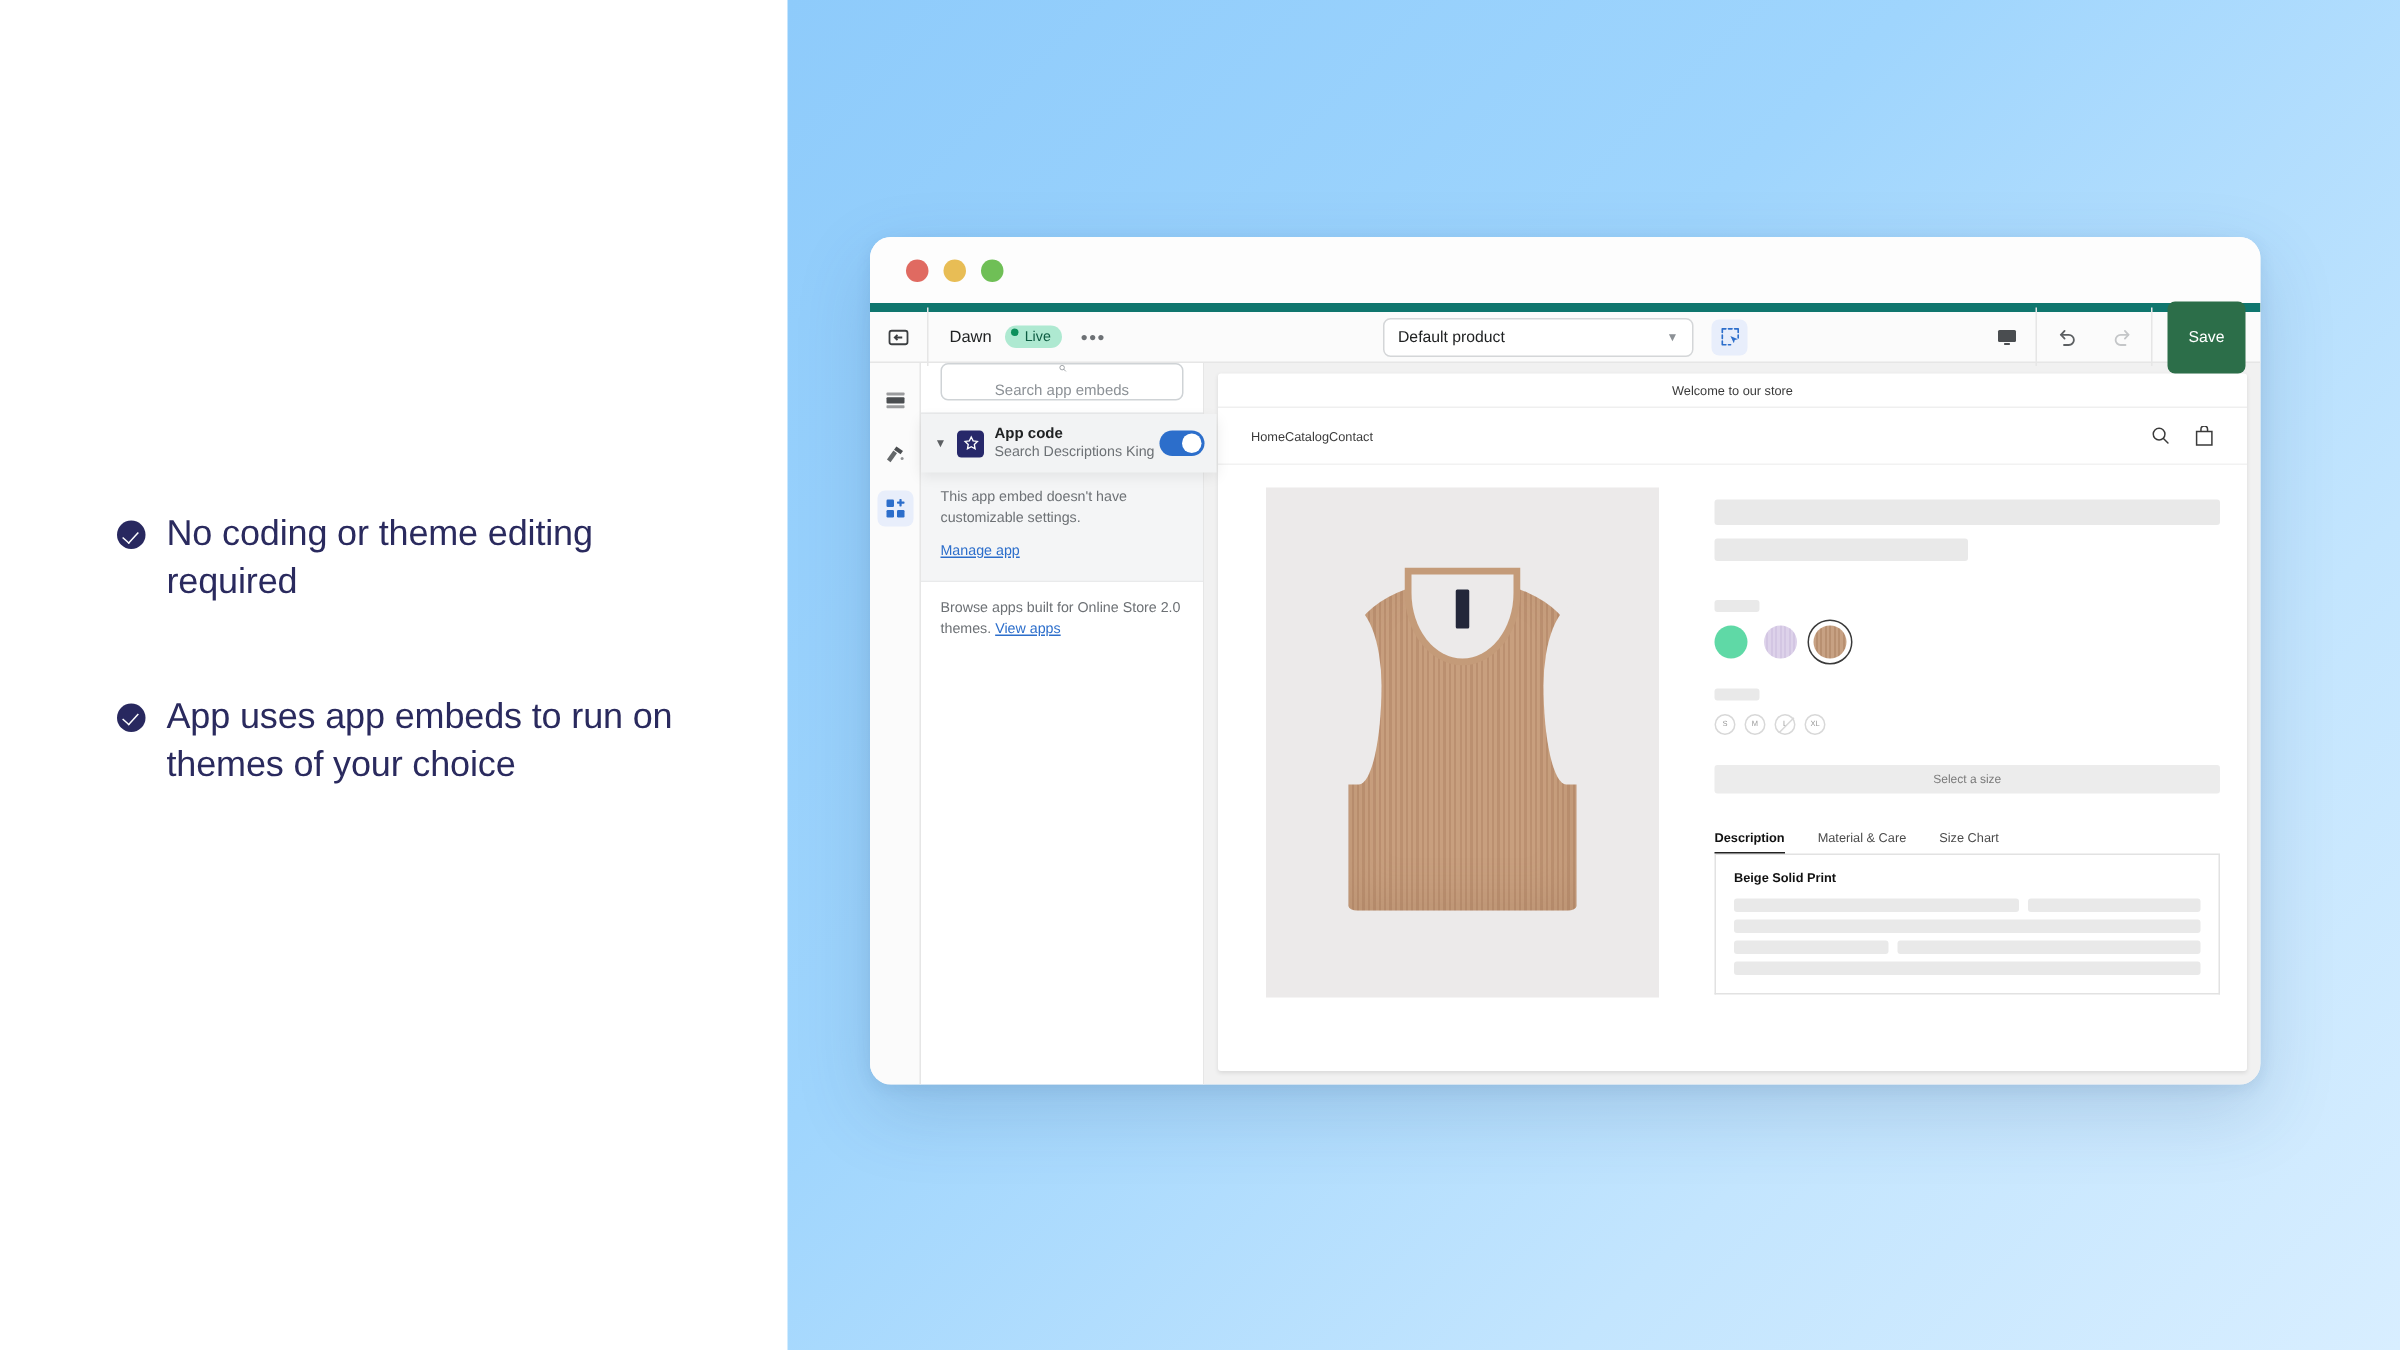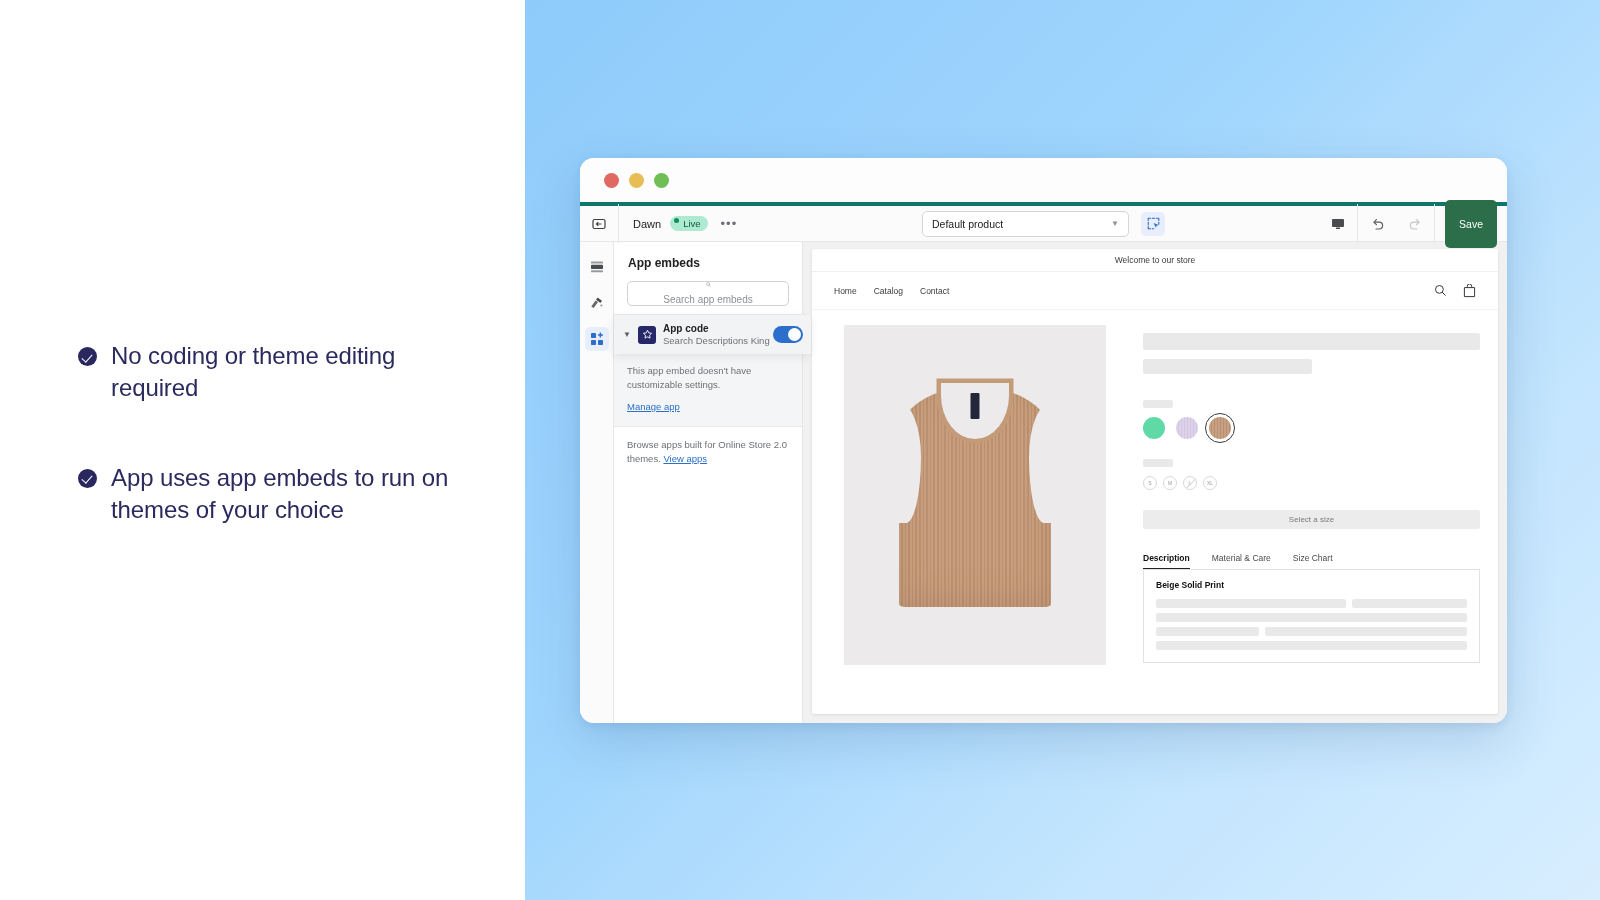--- a/index.html
+++ b/index.html
@@ -86,21 +86,21 @@
   .dot { width: 15px; height: 15px; border-radius: 50%; }
   .dot.red { background: #e06a61; }
   .dot.yellow { background: #e8bd55; }
   .dot.green { background: #6fbf56; }
 
   
   .toolbar {
     height: 40px;
     flex: 0 0 40px;
     background: #fbfbfb;
-    border-top: 4px solid #0f766e;
+    border-top: 6px solid #0f766e;
     border-bottom: 1px solid #e6e6e6;
     display: flex;
     align-items: center;
     position: relative;
   }
   .tb-back {
     width: 39px; height: 39px;
     display: flex; align-items: center; justify-content: center;
     border-right: 1px solid #e6e6e6;
     flex: 0 0 39px;
@@ -289,21 +289,20 @@
   .announce {
     height: 23px;
     border-bottom: 1px solid #efefef;
     display: flex; align-items: center; justify-content: center;
     font-size: 8.5px; color: #3a3a3a;
   }
   .store-nav {
     height: 38px;
     display: flex; align-items: center;
     padding: 0 22px;
-    gap: 17px;
     border-bottom: 1px solid #f2f2f2;
   }
   .nav-link { font-size: 8.5px; color: #3a3a3a; }
   .nav-right { margin-left: auto; display: flex; gap: 16px; align-items: center; }
 
   .pdp {
     flex: 1 1 auto;
     display: flex;
     padding: 15px 18px 0 32px;
     gap: 37px;
@@ -544,21 +543,20 @@
             <rect x="1" y="8" width="5" height="5" rx="0.8"></rect>
             <rect x="8" y="8" width="5" height="5" rx="0.8"></rect>
             <rect x="9.6" y="0.6" width="1.5" height="5" rx="0.5"></rect>
             <rect x="8" y="2.3" width="5" height="1.5" rx="0.5"></rect>
           </svg>
         </div>
       </div>
 
       <div class="panel">
 
-        <div class="panel-title">App embeds</div>
 
         <div class="search-box">
           <svg width="11" height="11" viewBox="0 0 11 11" fill="none" stroke="#8c9196" stroke-width="1.2">
             <circle cx="4.6" cy="4.6" r="3.3"></circle>
             <path d="M7.1 7.1l2.6 2.6" stroke-linecap="round"></path>
           </svg>
           <span class="search-ph">Search app embeds</span>
         </div>
 
         <div class="embed-card">

